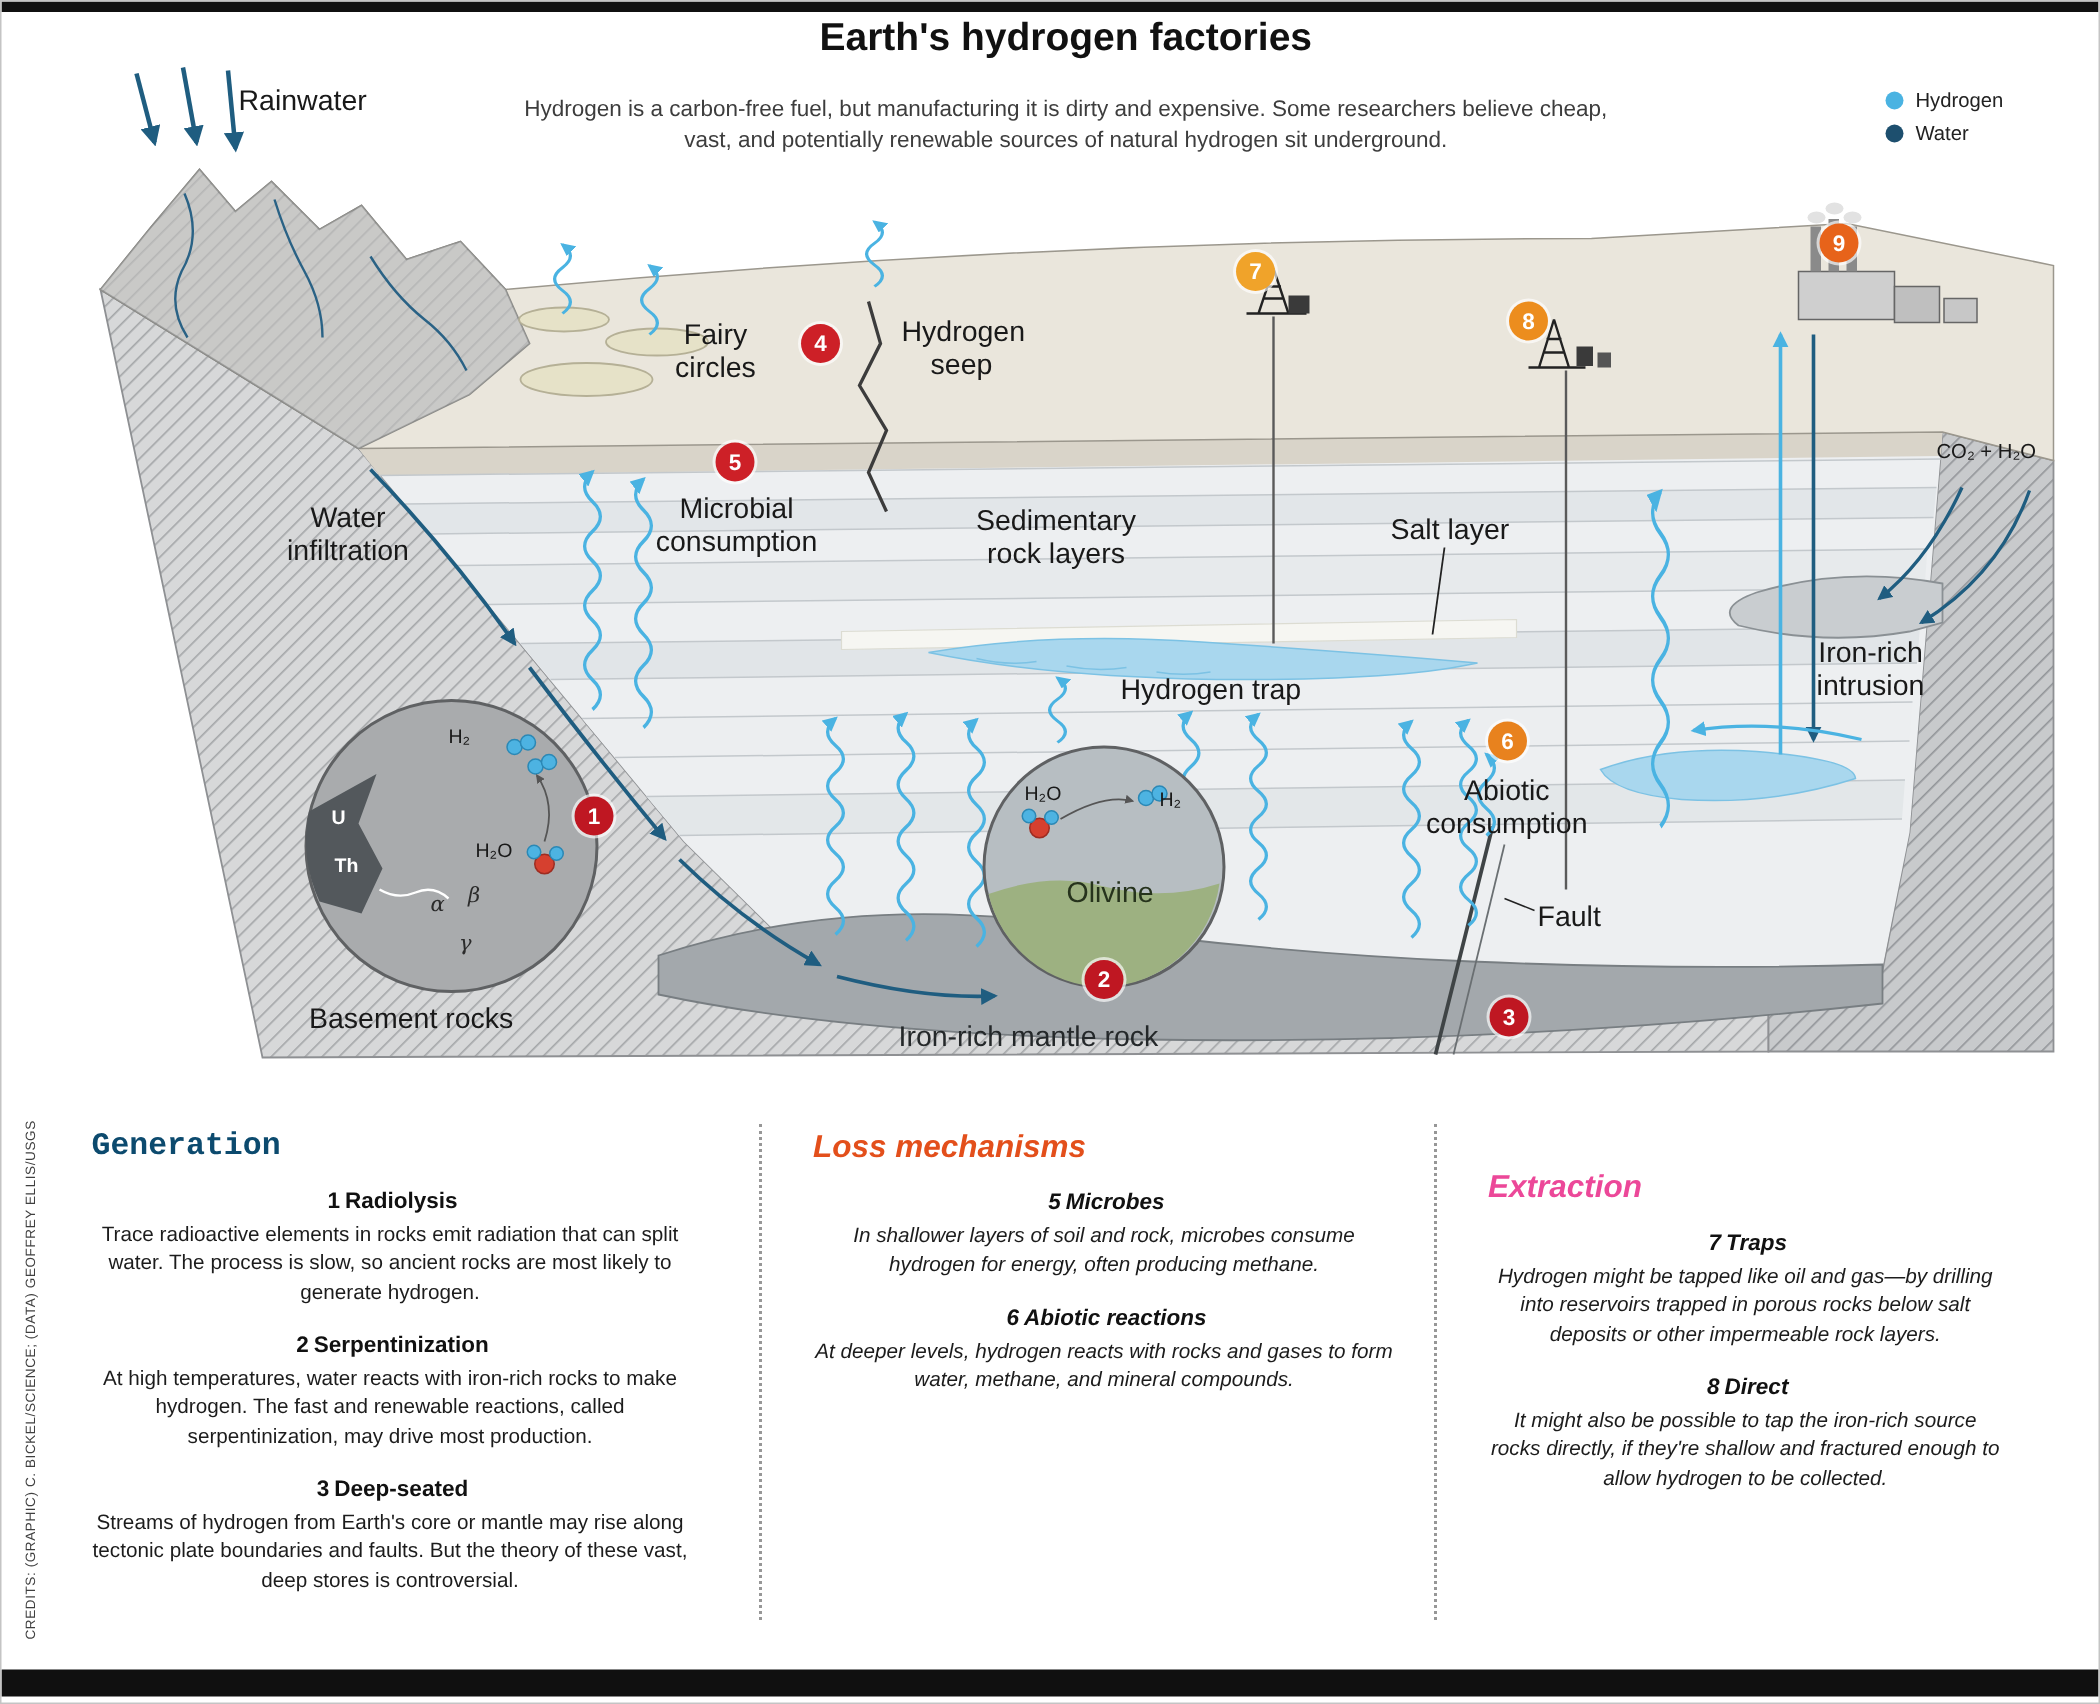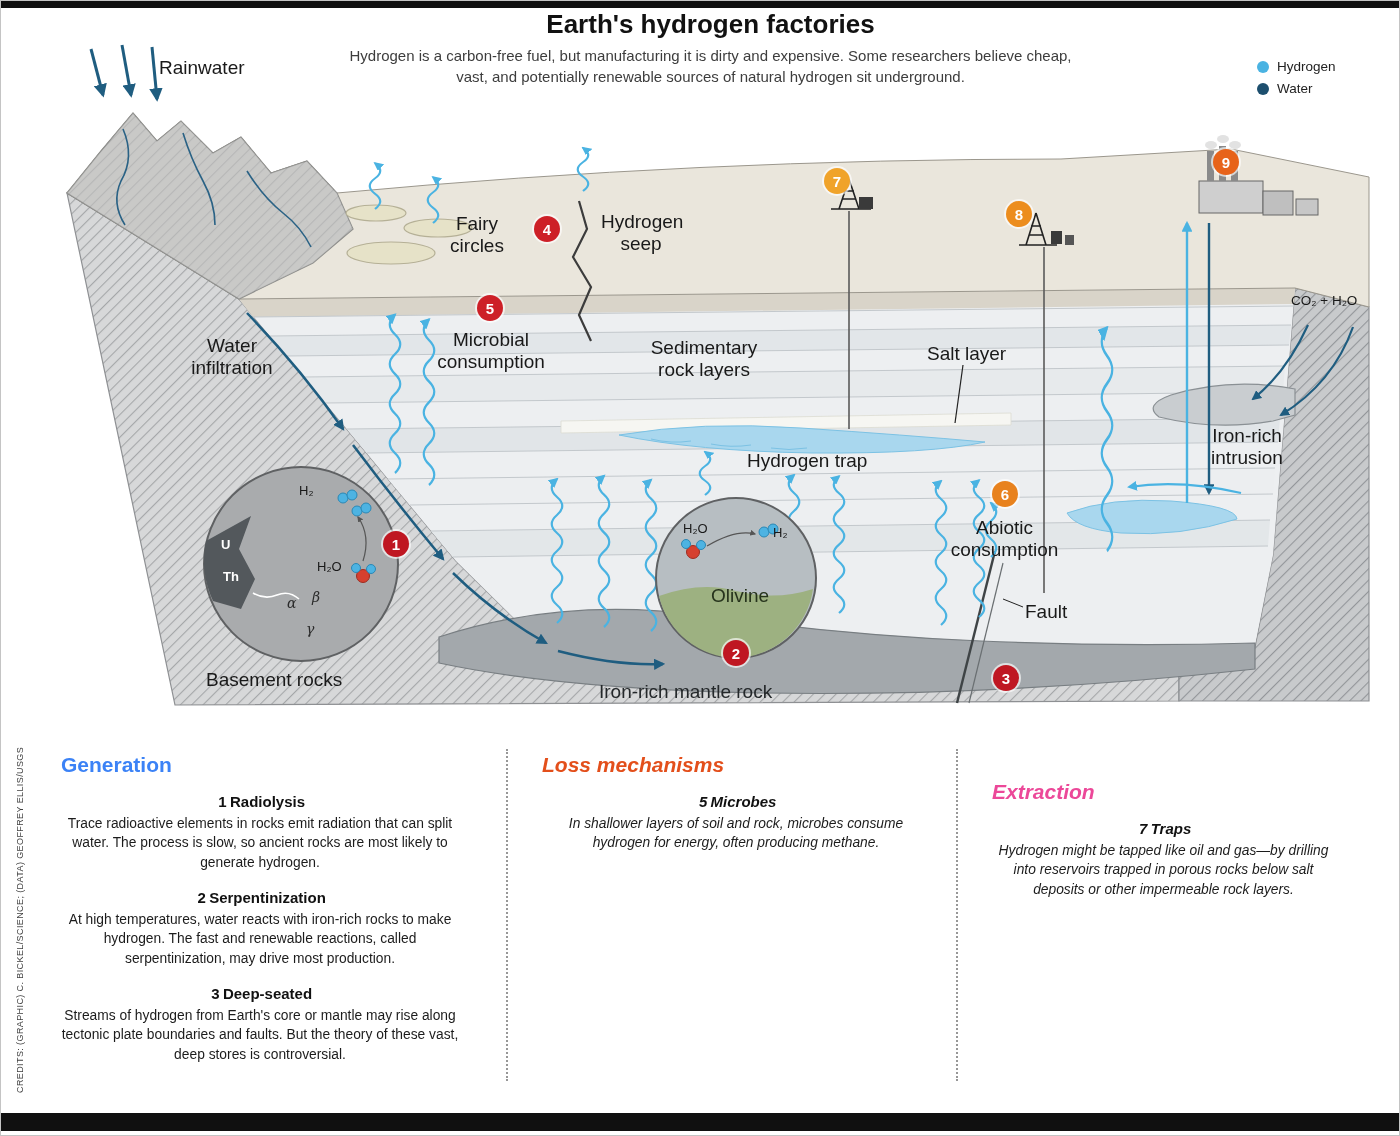--- a/index.html
+++ b/index.html
@@ -5,21 +5,21 @@
   html,body{margin:0;padding:0;background:#fff;}
   .page{position:relative;width:1400px;height:1136px;background:#fff;overflow:hidden;
         font-family:"Liberation Sans",sans-serif;border:1px solid #c4c4c4;box-sizing:border-box;}
   .bar{position:absolute;left:0;right:0;background:#101010;}
   .bar-top{top:0;height:7px;}
   .bar-bottom{bottom:4px;height:18px;}
 
   
   .title-wrap{position:absolute;left:0;right:0;top:8px;text-align:center;z-index:30;padding-left:21px;}
   .title{font-size:26px;font-weight:bold;color:#111;margin:0;}
-  .subtitle{margin:5px auto 0;font-size:15px;color:#3d3d3d;line-height:1.42;white-space:pre-line;}
+  .subtitle{margin:22px auto 0;font-size:15px;color:#3d3d3d;line-height:1.42;white-space:pre-line;}
 
   
   .legend{position:absolute;left:1256px;top:58px;z-index:30;}
   .legend-row{display:flex;align-items:center;margin-bottom:7px;}
   .legend-dot{width:12px;height:12px;border-radius:50%;margin-right:8px;}
   .legend-label{font-size:13.5px;color:#222;}
 
   
   .diagram{position:absolute;left:0;top:0;width:1400px;height:730px;}
   .diagram svg{position:absolute;left:0;top:0;}
@@ -292,47 +292,55 @@
     <div class="marker" style="left: 533px; top: 215px; background-color: rgb(205, 32, 39);">4</div>
     <div class="marker" style="left: 476px; top: 294px; background-color: rgb(205, 32, 39);">5</div>
     <div class="marker" style="left: 991px; top: 480px; background-color: rgb(232, 130, 30);">6</div>
     <div class="marker" style="left: 823px; top: 167px; background-color: rgb(240, 163, 42);">7</div>
     <div class="marker" style="left: 1005px; top: 200px; background-color: rgb(236, 141, 30);">8</div>
     <div class="marker" style="left: 1212px; top: 148px; background-color: rgb(231, 99, 26);">9</div>
   </div>
 
   <div class="cols">
     <div class="col">
-      <h2 style="color: #3b82f6;">Generation</h2>
+      <h2 style="color: #0c4a6e; font-family: Liberation Mono, monospace;">Generation</h2>
       <div class="item">
         <div class="it-line"><span class="it-num">1</span><span>Radiolysis</span></div>
         <div class="it-body">Trace radioactive elements in rocks emit radiation that can split water. The process is slow, so ancient rocks are most likely to generate hydrogen.</div>
       </div>
       <div class="item">
         <div class="it-line"><span class="it-num">2</span><span>Serpentinization</span></div>
         <div class="it-body">At high temperatures, water reacts with iron-rich rocks to make hydrogen. The fast and renewable reactions, called serpentinization, may drive most production.</div>
       </div>
       <div class="item">
         <div class="it-line"><span class="it-num">3</span><span>Deep-seated</span></div>
         <div class="it-body">Streams of hydrogen from Earth's core or mantle may rise along tectonic plate boundaries and faults. But the theory of these vast, deep stores is controversial.</div>
       </div>
     </div>
 
     <div class="col">
       <h2 style="color: rgb(227, 79, 27);">Loss mechanisms</h2>
       <div class="item">
         <div class="it-line"><span class="it-num">5</span><span>Microbes</span></div>
         <div class="it-body">In shallower layers of soil and rock, microbes consume hydrogen for energy, often producing methane.</div>
       </div>
+      <div class="item">
+        <div class="it-line"><span class="it-num">6</span><span>Abiotic reactions</span></div>
+        <div class="it-body">At deeper levels, hydrogen reacts with rocks and gases to form water, methane, and mineral compounds.</div>
+      </div>
     </div>
 
     <div class="col">
       <h2 style="color: #ec4899; margin-top: 31px;">Extraction</h2>
       <div class="item">
         <div class="it-line"><span class="it-num">7</span><span>Traps</span></div>
         <div class="it-body">Hydrogen might be tapped like oil and gas—by drilling into reservoirs trapped in porous rocks below salt deposits or other impermeable rock layers.</div>
+      </div>
+      <div class="item">
+        <div class="it-line"><span class="it-num">8</span><span>Direct</span></div>
+        <div class="it-body">It might also be possible to tap the iron-rich source rocks directly, if they're shallow and fractured enough to allow hydrogen to be collected.</div>
       </div>
     </div>
   </div>
 
   <div class="credit">CREDITS: (GRAPHIC) C. BICKEL/SCIENCE; (DATA) GEOFFREY ELLIS/USGS</div>
   <div class="bar bar-bottom"></div>
 </div>
 
 </body></html>

